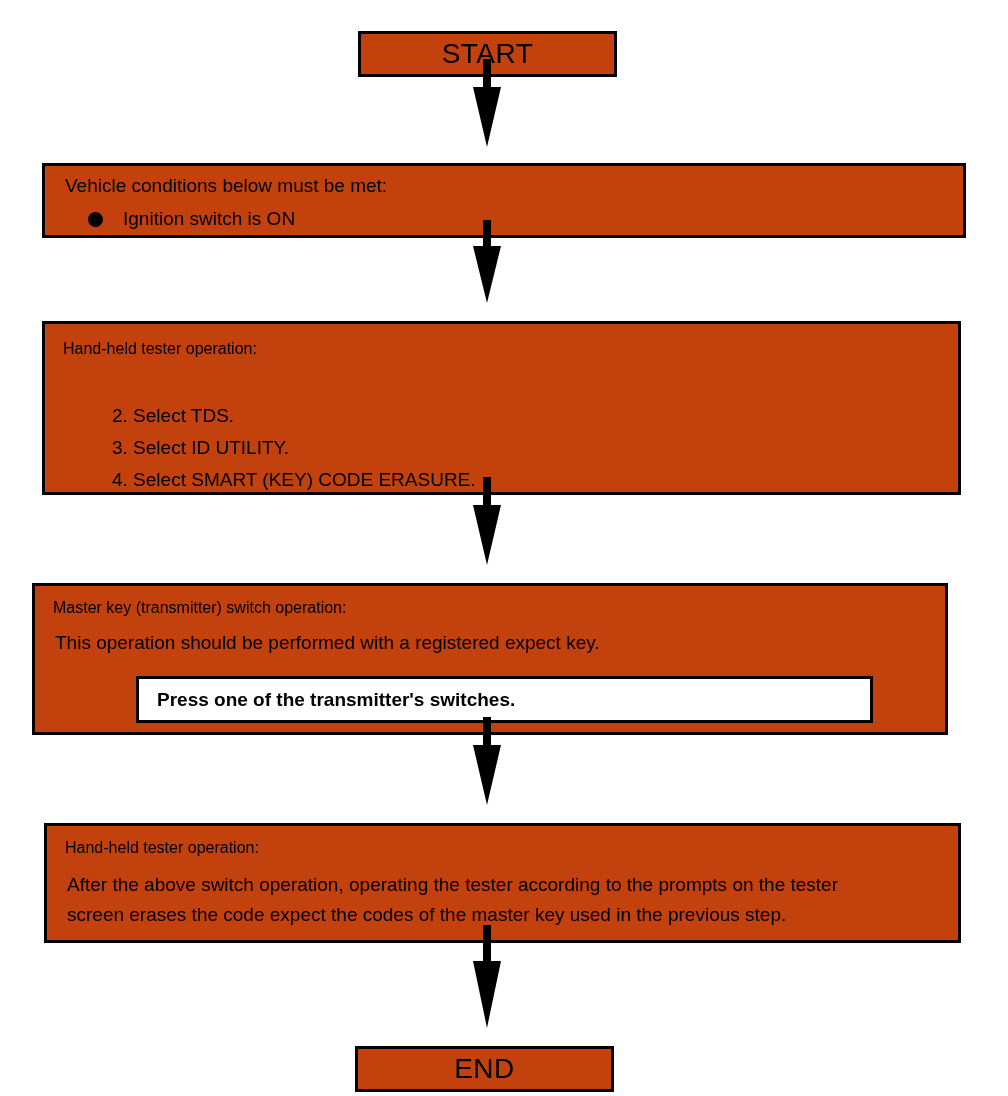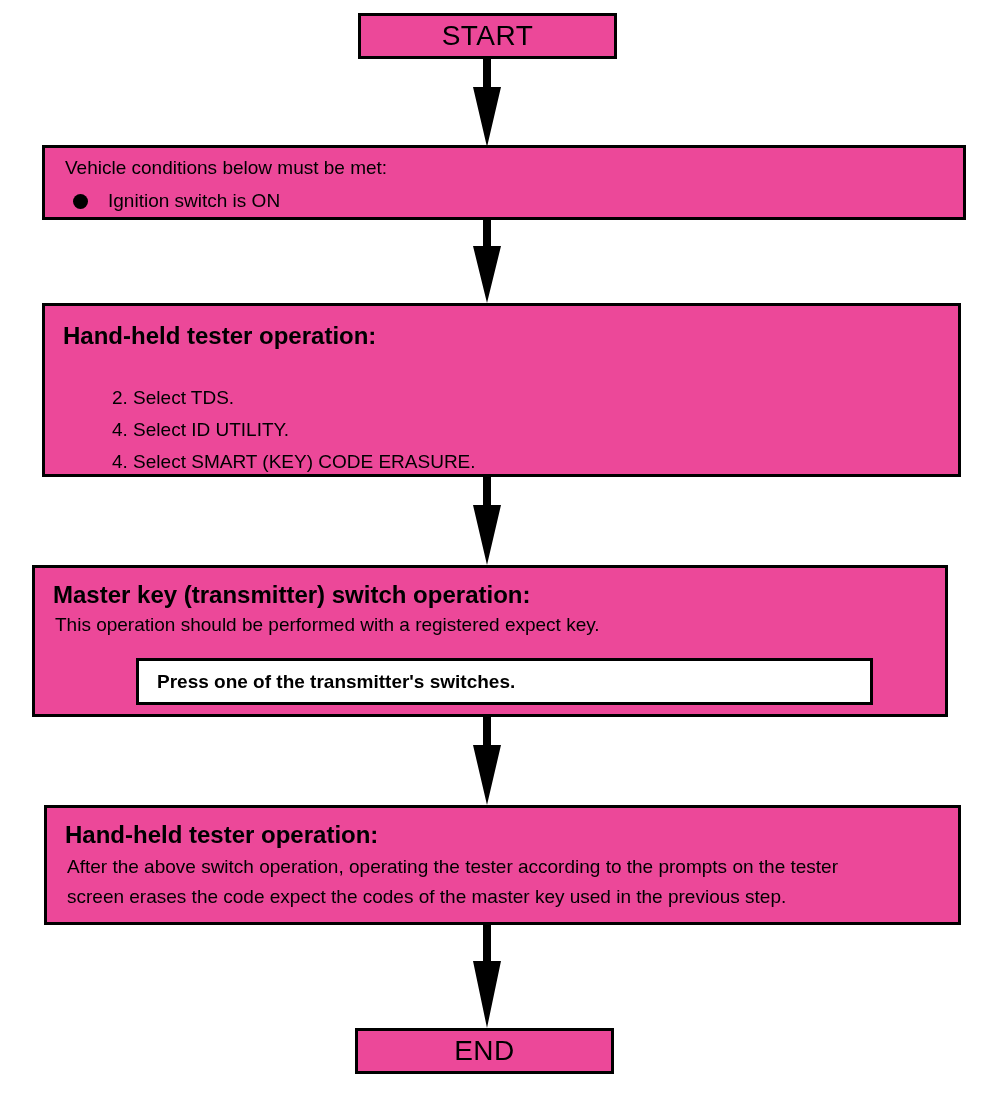--- a/index.html
+++ b/index.html
@@ -13,35 +13,36 @@
     height: 1096px;
     background: #ffffff;
     font-family: "Liberation Sans", sans-serif;
     color: #000000;
     overflow: hidden;
   }
   .node {
     position: absolute;
     box-sizing: border-box;
     border: 3px solid #000000;
-    background: #ec4899;
+    background: #c2410c;
+    margin-top: 18px;
   }
   .terminator {
     display: flex;
     align-items: center;
     justify-content: center;
     font-size: 28px;
     letter-spacing: 0.5px;
   }
   .process {
     padding: 8px;
   }
   .title {
-    font-weight: bold;
-    font-size: 24px;
+    font-weight: normal;
+    font-size: 16px;
   }
   .body-line {
     font-size: 19px;
     white-space: nowrap;
   }
   .bullet-row {
     display: flex;
     align-items: center;
     font-size: 19px;
   }
@@ -83,34 +84,34 @@
   <div class="node terminator" style="left:358px; top:13px; width:259px; height:46px;">
     <span>START</span>
   </div>
 
   <svg class="arrow" style="left:465px; top:59px;" width="44" height="88" viewBox="0 0 44 88">
     <polygon points="18,0 26,0 26,28 36,28 22,88 8,28 18,28" fill="#000000"></polygon>
   </svg>
 
   <div class="node process" style="left:42px; top:145px; width:924px; height:75px;">
     <div class="body-line" style="position:absolute; left:20px; top:9px;">Vehicle conditions below must be met:</div>
-    <div class="bullet-row" style="position:absolute; left:28px; top:42px;align-items:center;">
+    <div class="bullet-row" style="position:absolute; left:43px; top:42px;align-items:center;">
       <span class="bullet-dot"></span>
       <span>Ignition switch is ON</span>
     </div>
   </div>
 
   <svg class="arrow" style="left:465px; top:220px;" width="44" height="83" viewBox="0 0 44 83">
     <polygon points="18,0 26,0 26,26 36,26 22,83 8,26 18,26" fill="#000000"></polygon>
   </svg>
 
   <div class="node process" style="left:42px; top:303px; width:919px; height:174px;">
     <div class="title" style="position:absolute; left:18px; top:16px;">Hand-held tester operation:</div>
     <div class="numbered" style="position:absolute; left:67px; top:81px;">2. Select TDS.</div>
-    <div class="numbered" style="position:absolute; left:67px; top:113px;">4. Select ID UTILITY.</div>
+    <div class="numbered" style="position:absolute; left:67px; top:113px;">3. Select ID UTILITY.</div>
     <div class="numbered" style="position:absolute; left:67px; top:145px;">4. Select SMART (KEY) CODE ERASURE.</div>
   </div>
 
   <svg class="arrow" style="left:465px; top:477px;" width="44" height="88" viewBox="0 0 44 88">
     <polygon points="18,0 26,0 26,28 36,28 22,88 8,28 18,28" fill="#000000"></polygon>
   </svg>
 
   <div class="node process" style="left:32px; top:565px; width:916px; height:152px;">
     <div class="title" style="position:absolute; left:18px; top:13px;">Master key (transmitter) switch operation:</div>
     <div class="body-line" style="position:absolute; left:20px; top:46px;">This operation should be performed with a registered expect key.</div>

